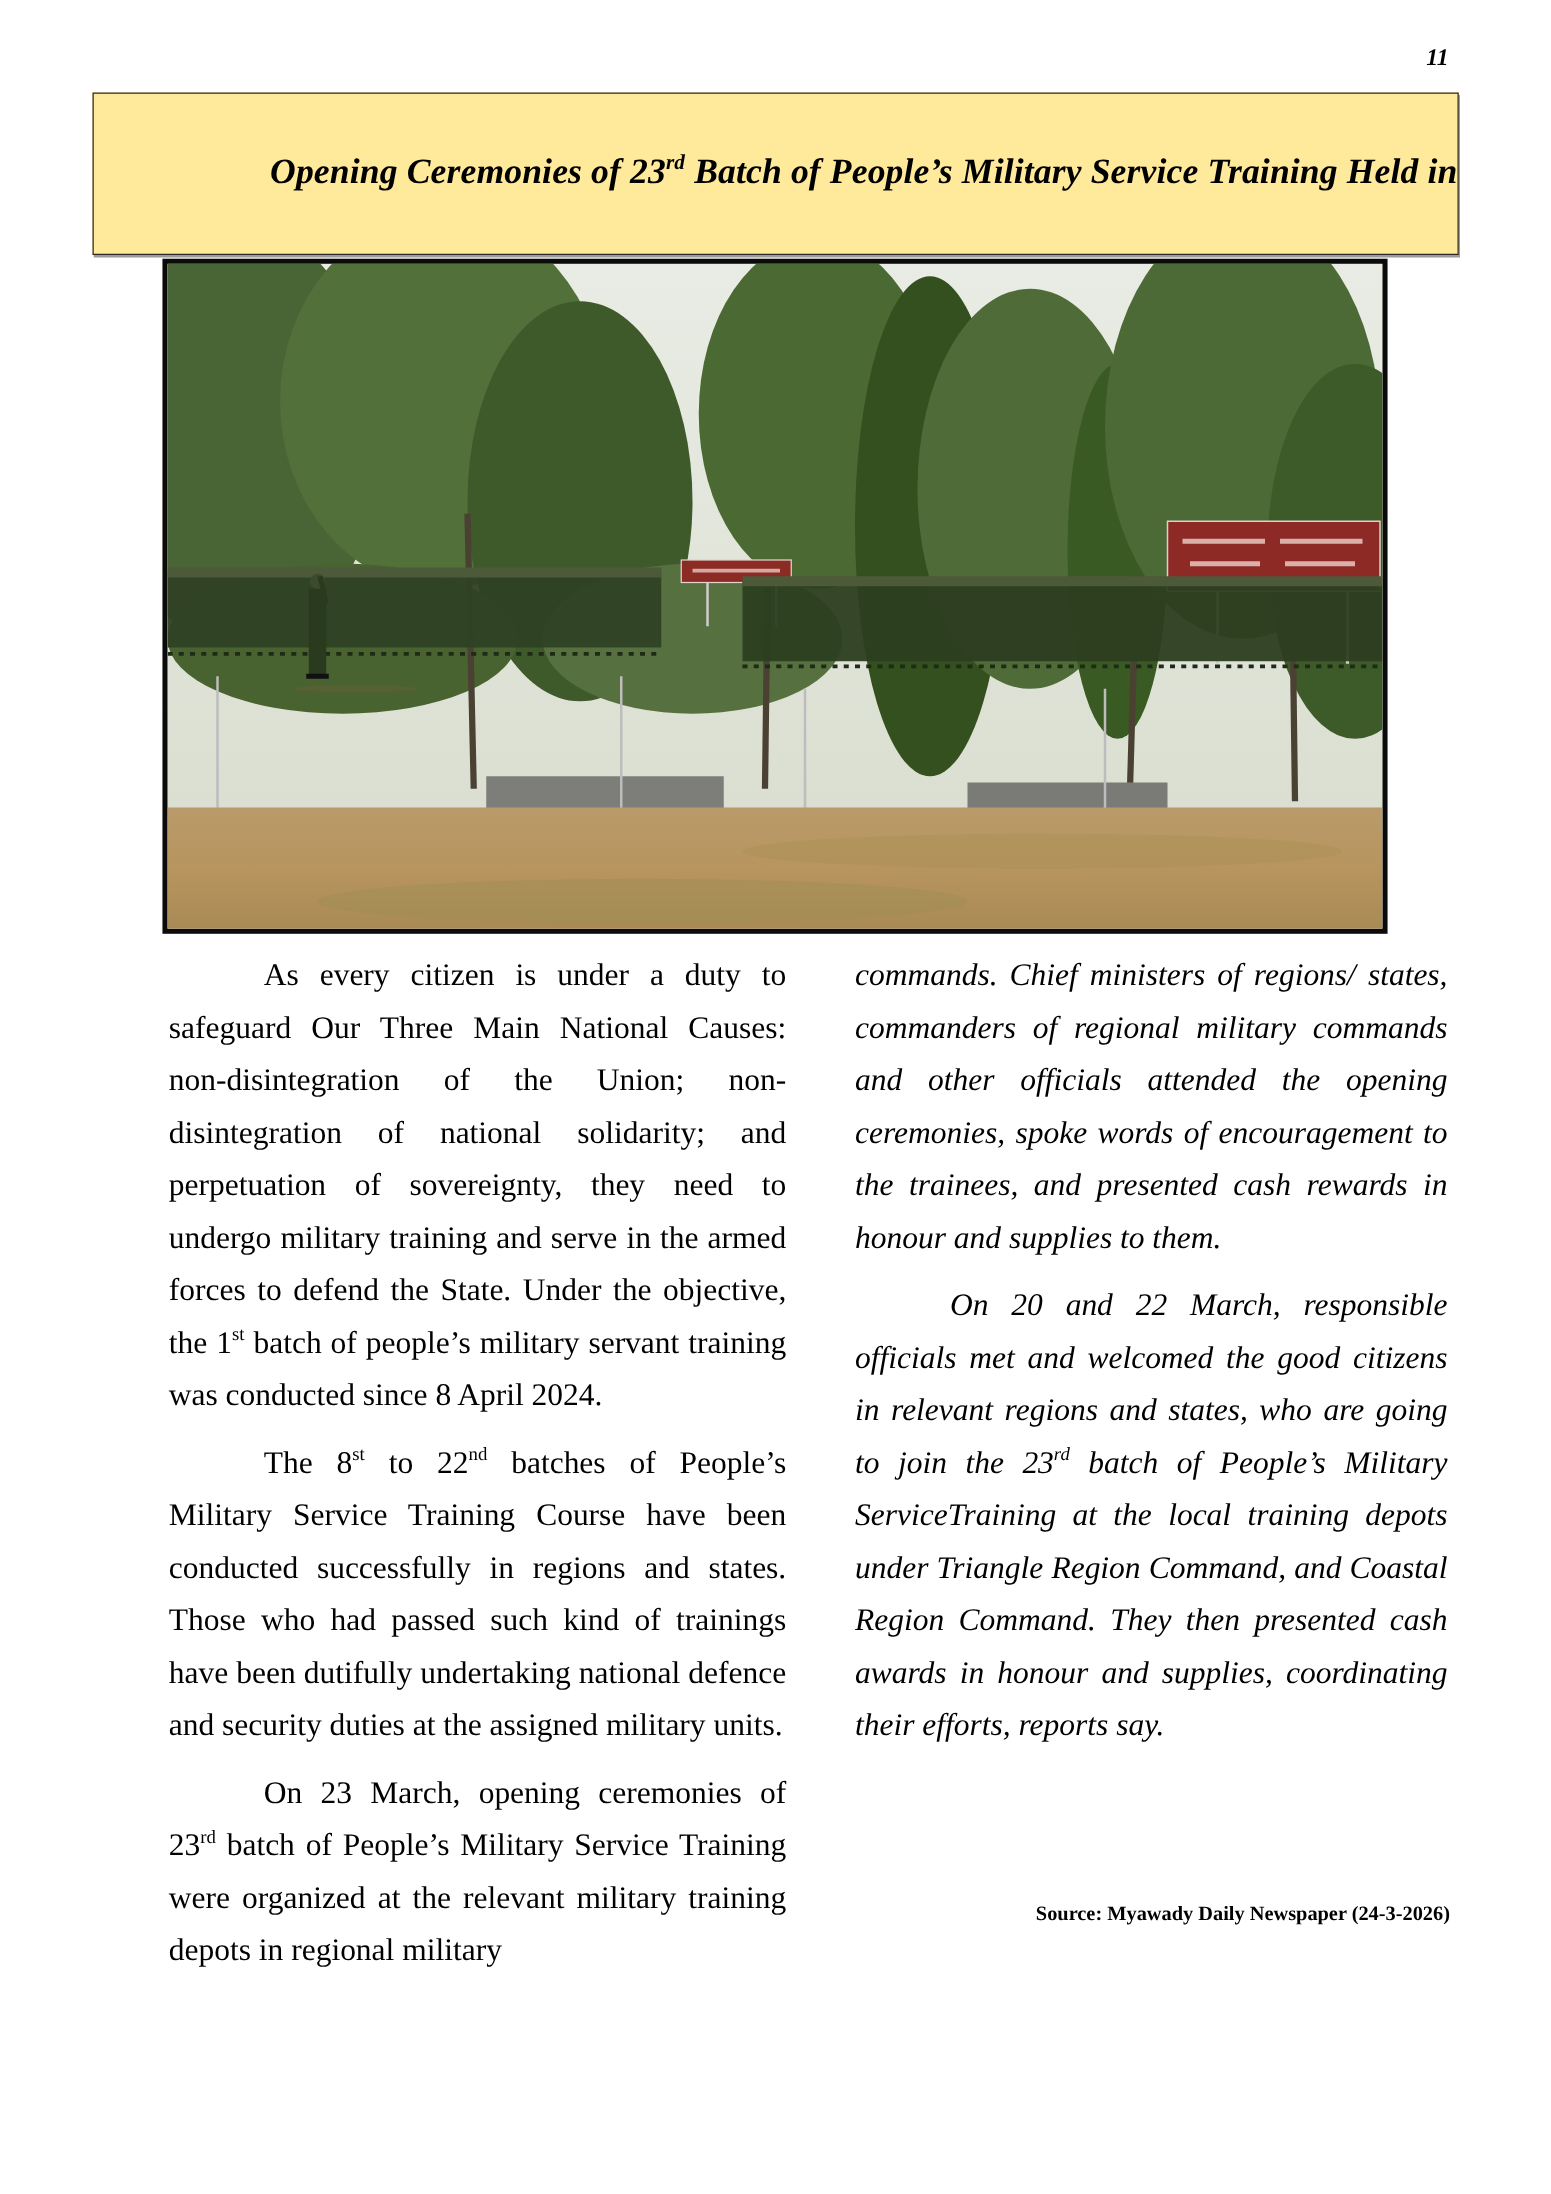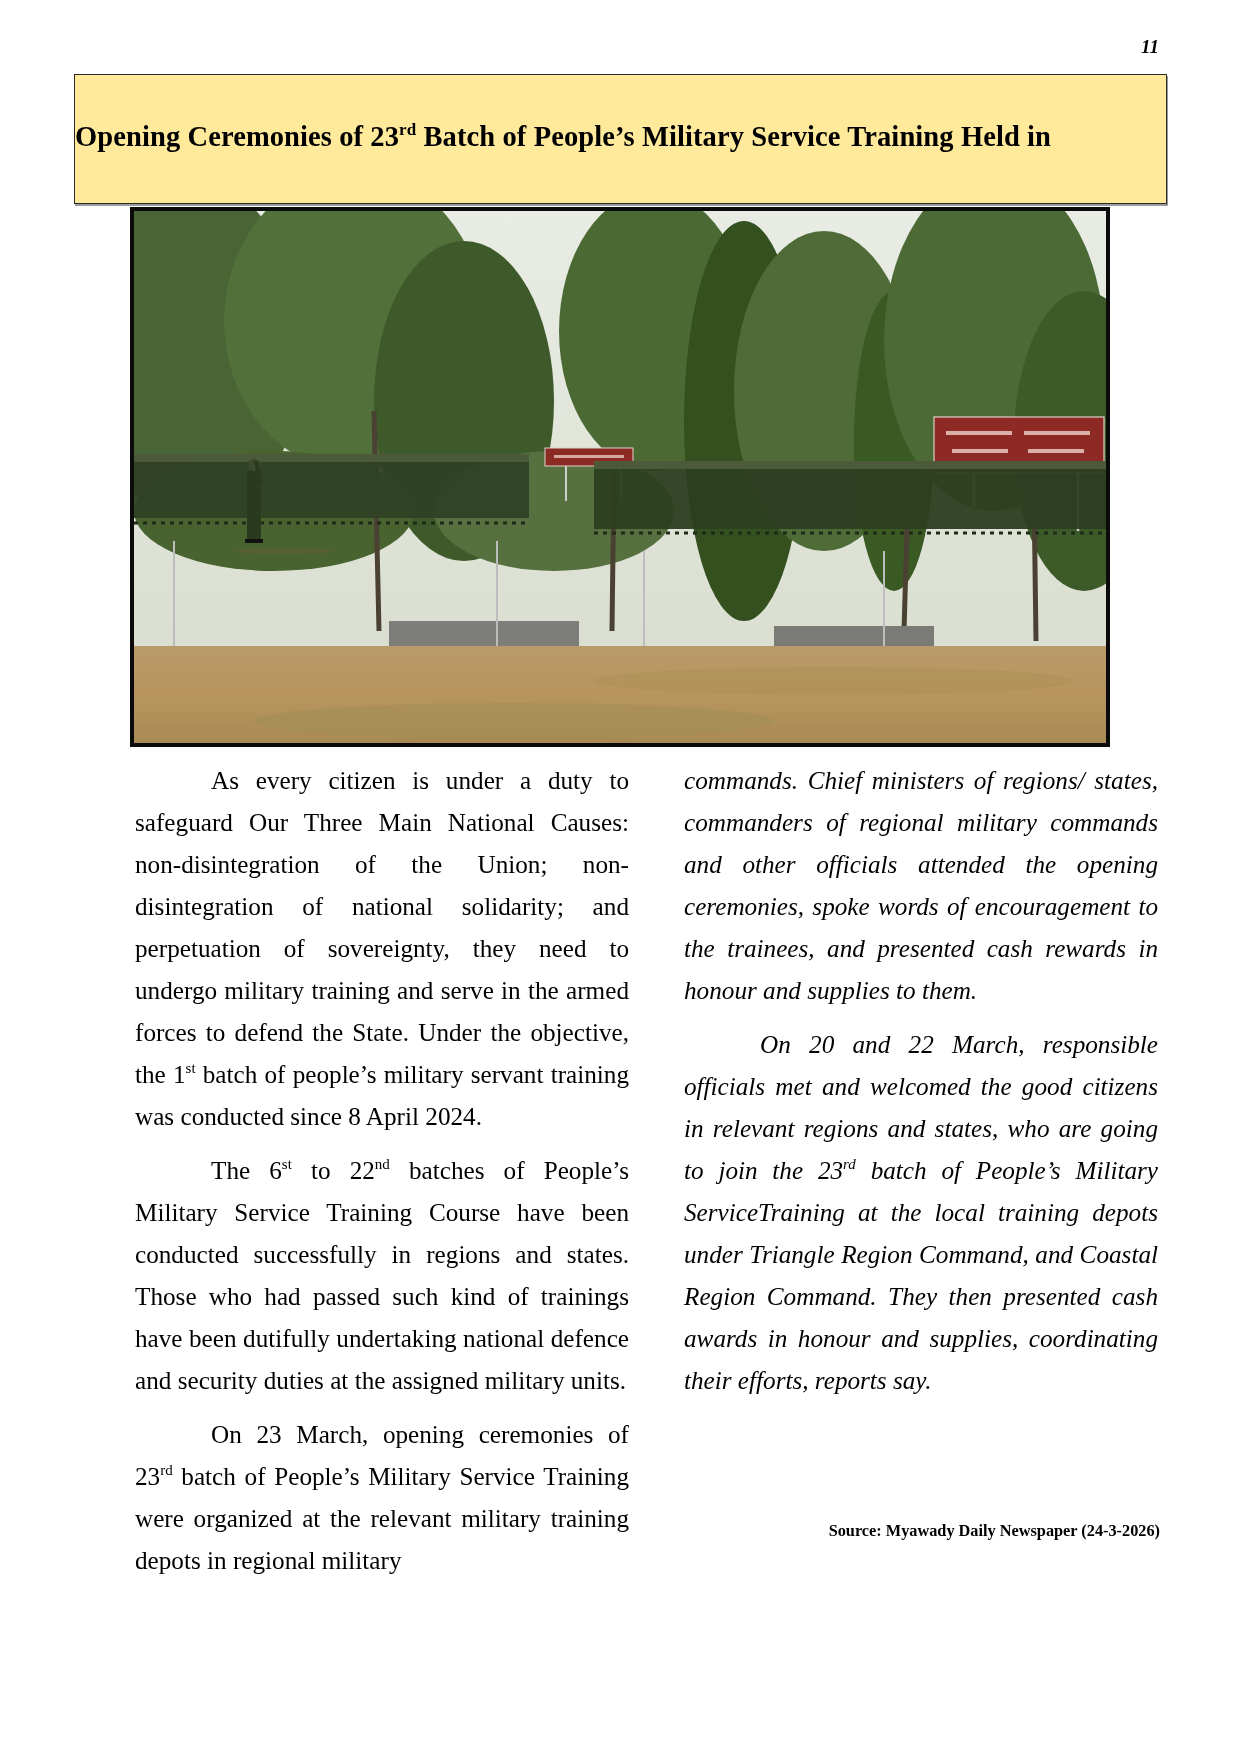--- a/index.html
+++ b/index.html
@@ -4,21 +4,21 @@
 <style>
   html, body { margin: 0; padding: 0; background: #ffffff; }
   body { width: 1241px; height: 1755px; position: relative; overflow: hidden;
          font-family: "Liberation Serif", "DejaVu Serif", serif; color: #000; }
 
   .page-number { position: absolute; top: 36px; right: 82px; font-weight: bold; font-size: 19px; font-style: italic; }
 
   .title-box { position: absolute; left: 74px; top: 74px; width: 1091px; height: 128px;
                background: #FFE99A; border: 1.5px solid #2a2a2a;
                box-shadow: 1px 2px 0 #9a9a9a;
-               display: flex; align-items: center; justify-content: flex-start; text-align: center; }
+               display: flex; align-items: center; justify-content: flex-end; text-align: center; font-style: italic; }
   .title-box h1 { margin: 0; font-size: 28.5px; font-weight: bold; line-height: 42px; letter-spacing: 0.1px; }
   .title-box h1 sup { font-size: 17px; vertical-align: 0; position: relative; top: -11px; }
 
   .photo { position: absolute; left: 130px; top: 207px; width: 972px; height: 532px;
            border: 4px solid #0b0b0b; overflow: hidden; background: #cdd3c8; }
   .photo svg { display: block; width: 100%; height: 100%; }
 
   .column { position: absolute; top: 760px; font-size: 25.2px; line-height: 42px; text-align: justify; margin-left: 48px; }
   .col-left { left: 87px; width: 494px; }
   .col-right { left: 636px; width: 474px; font-style: italic; }
@@ -125,21 +125,21 @@
       <circle cx="120" cy="254" r="6" fill="#3c4a2e"></circle>
       <line x1="127" y1="272" x2="122" y2="250" stroke="#2a3a1f" stroke-width="4"></line>
       <rect x="111" y="328" width="18" height="4" fill="#111"></rect>
     </g>
     <ellipse cx="150" cy="340" rx="50" ry="3" fill="#6b5c3c" opacity="0.4"></ellipse>
   </svg>
 </div>
 
 <div class="column col-left">
   <p class="indent"><span>As every citizen is under a duty to safeguard Our Three Main National Causes: non-disintegration of the Union; non-disintegration of national solidarity; and perpetuation of sovereignty, they need to undergo military training and serve in the armed forces to defend the State. Under the objective, the 1</span><sup>st</sup><span> batch of people’s military servant training was conducted since 8 April 2024.</span></p>
-  <p class="indent"><span>The 6</span><sup>st</sup><span> to 22</span><sup>nd</sup><span> batches of People’s Military Service Training Course have been conducted successfully in regions and states. Those who had passed such kind of trainings have been dutifully undertaking national defence and security duties at the assigned military units.</span></p>
+  <p class="indent"><span>The 8</span><sup>st</sup><span> to 22</span><sup>nd</sup><span> batches of People’s Military Service Training Course have been conducted successfully in regions and states. Those who had passed such kind of trainings have been dutifully undertaking national defence and security duties at the assigned military units.</span></p>
   <p class="indent"><span>On 23 March, opening ceremonies of 23</span><sup>rd</sup><span> batch of People’s Military Service Training were organized at the relevant military training depots in regional military</span></p>
 </div>
 
 <div class="column col-right">
   <p><span>commands. Chief ministers of regions/ states, commanders of regional military commands and other officials attended the opening ceremonies, spoke words of encouragement to the trainees, and presented cash rewards in honour and supplies to them.</span></p>
   <p class="indent"><span>On 20 and 22 March, responsible officials met and welcomed the good citizens in relevant regions and states, who are going to join the 23</span><sup>rd</sup><span> batch of People’s Military ServiceTraining at the local training depots under Triangle Region Command, and Coastal Region Command. They then presented cash awards in honour and supplies, coordinating their efforts, reports say.</span></p>
 </div>
 
 <div class="source">Source: Myawady Daily Newspaper (24-3-2026)</div>
 

